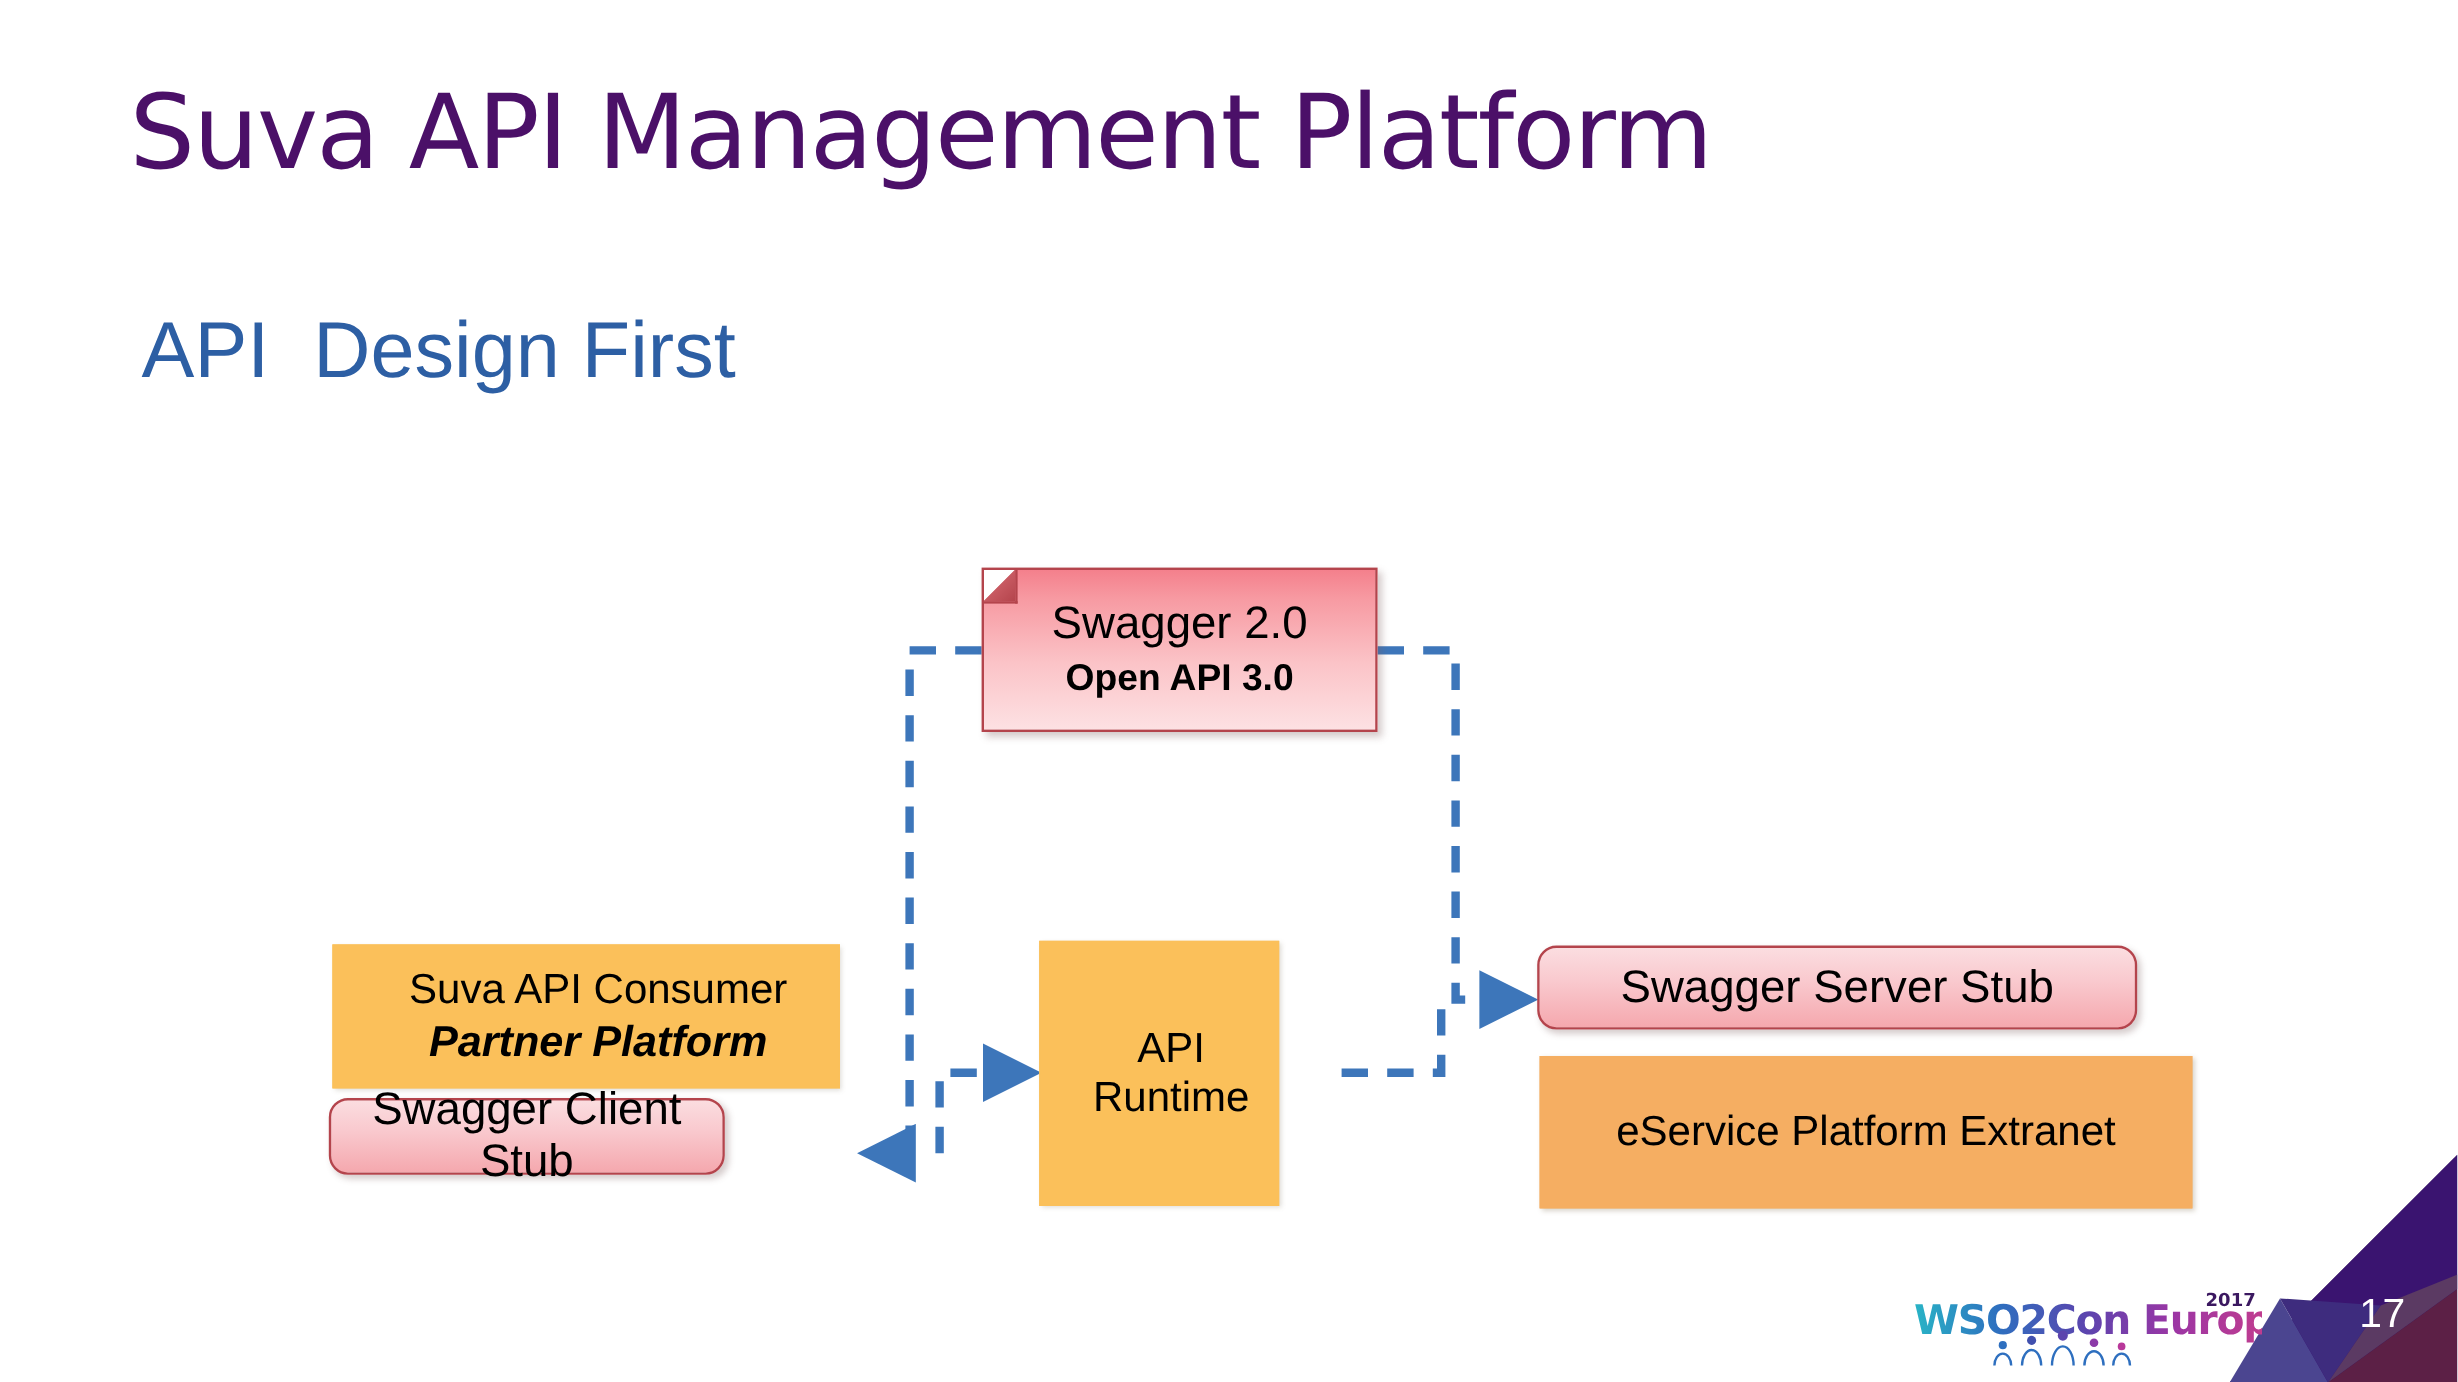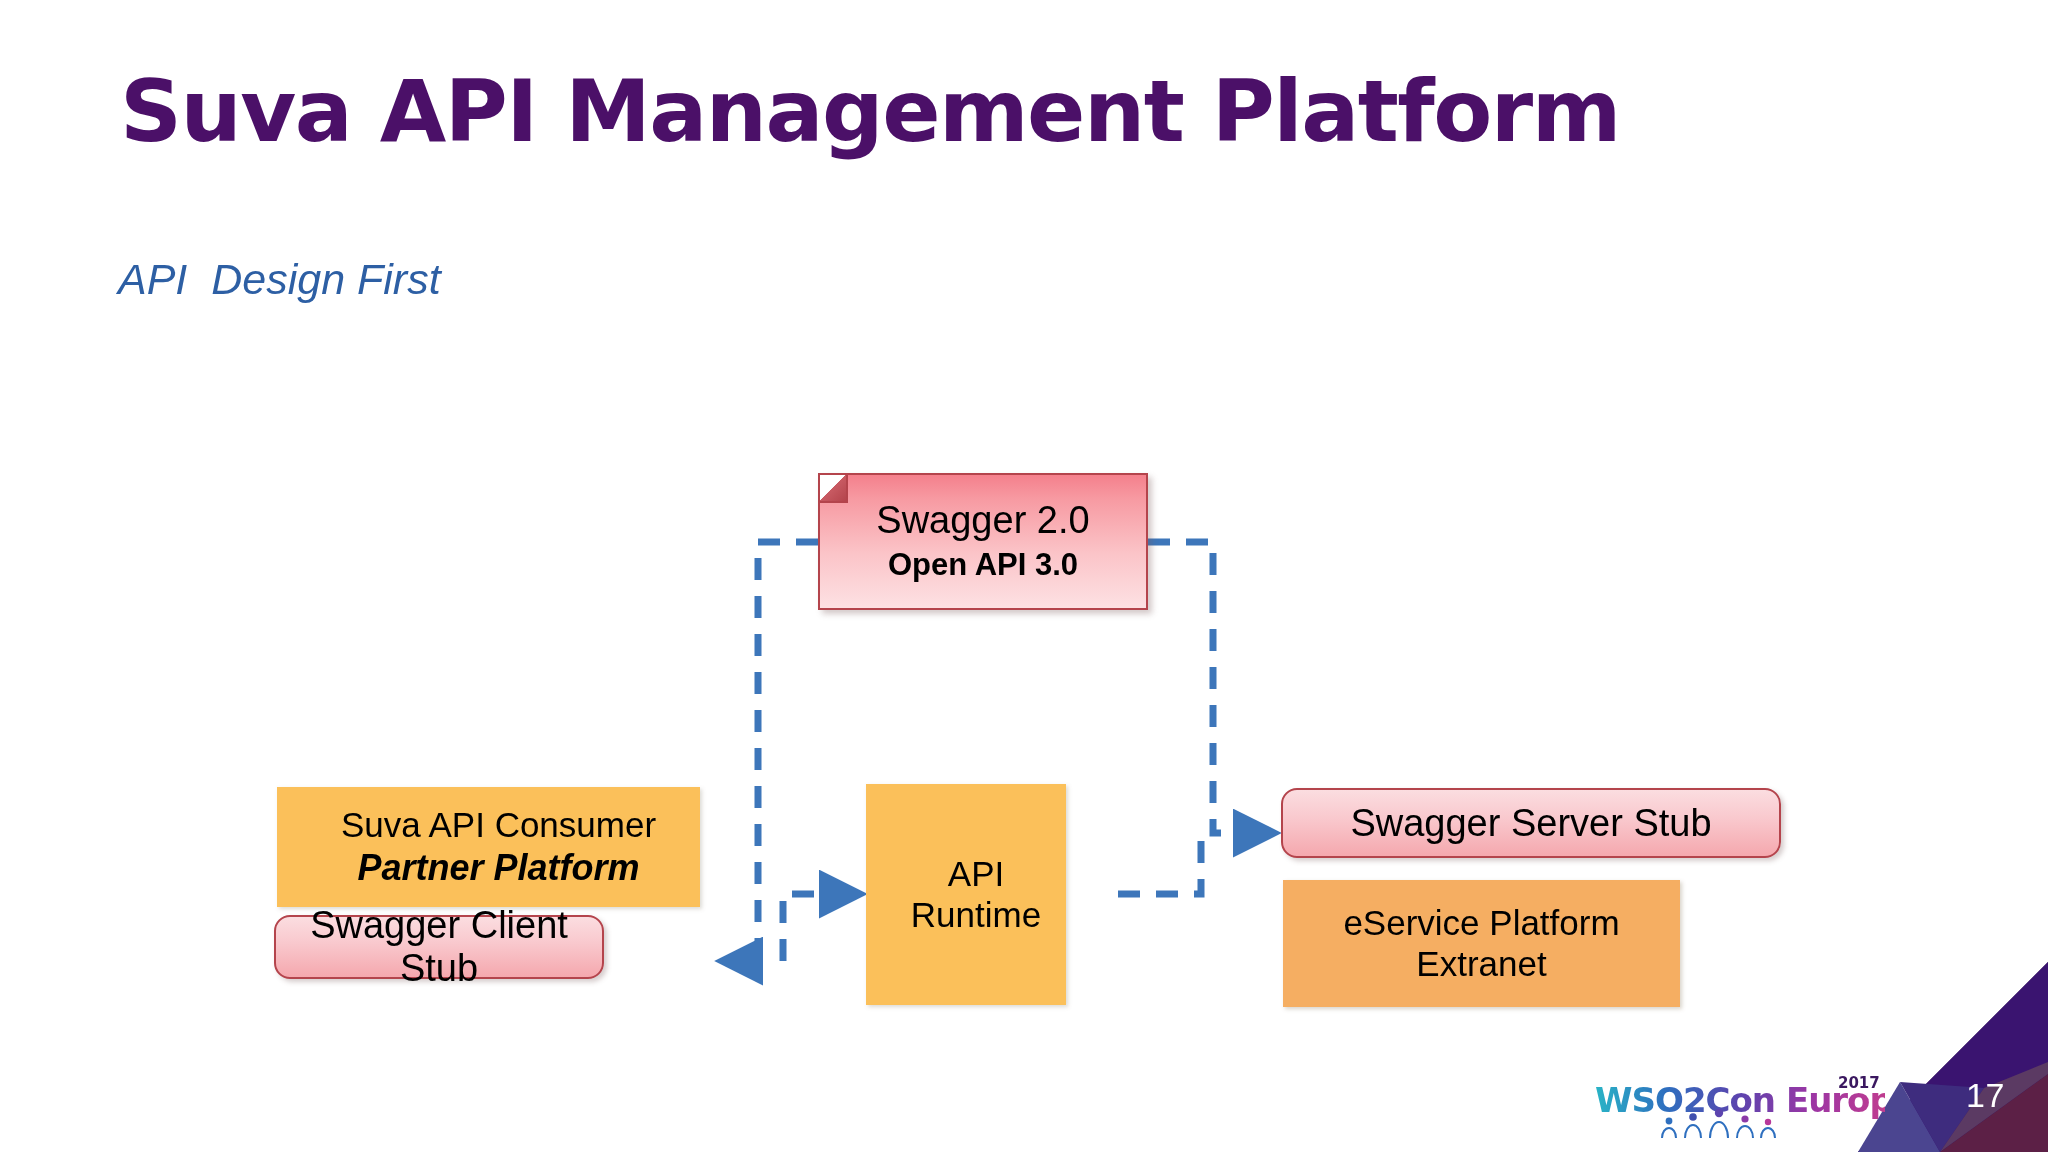--- a/index.html
+++ b/index.html
@@ -14,41 +14,40 @@
     position: relative;
     width: 2048px;
     height: 1152px;
     background: #ffffff;
     overflow: hidden;
   }
 
   
   #slide-title {
     position: absolute;
-    left: 120px;
+    left: 108px;
     top: 68px;
     font-family: "DejaVu Sans", sans-serif;
     font-size: 86px;
-    font-weight: 700;
+    font-weight: 400;
     letter-spacing: -1.5px;
     color: #4B1068;
     white-space: nowrap;
     line-height: 1.0;
   }
   #slide-subtitle {
     position: absolute;
     left: 118px;
     top: 258px;
     font-family: "Liberation Sans", sans-serif;
-    font-size: 43px;
+    font-size: 66px;
     font-weight: 400;
     color: #2D5FA4;
     white-space: pre;
     line-height: 1.0;
-    font-style: italic;
   }
 
   
   #diagram {
     position: absolute;
     left: 0;
     top: 16px;
     width: 2048px;
     height: 1152px;
     border-radius: 18px;
@@ -213,21 +212,21 @@
     </div>
 
     <div class="node box-amber" style="left:866px; top:768px; width:200px; height:221px;align-items:center;">
       <div class="node-line-1">API Runtime</div>
     </div>
 
     <div class="node box-pink-round" style="left:1281px; top:772px; width:500px; height:70px;">
       <div class="stub-label">Swagger Server Stub</div>
     </div>
 
-    <div class="node box-orange" style="left:1283px; top:864px; width:397px; height:127px;">
+    <div class="node box-orange" style="left:1283px; top:864px; width:544px; height:127px;">
       <div class="node-line-1">eService Platform Extranet</div>
     </div>
 
   </div>
 
   <svg id="corner-deco" viewBox="0 0 260 190">
     <polygon points="260,0 260,190 70,190" fill="#2A0B4E"></polygon>
     <polygon points="260,0 260,112 152,190 70,190" fill="#3A1470"></polygon>
     <polygon points="152,190 260,112 260,190" fill="#5C2046"></polygon>
     <polygon points="70,190 152,190 112,120" fill="#4B4590"></polygon>

